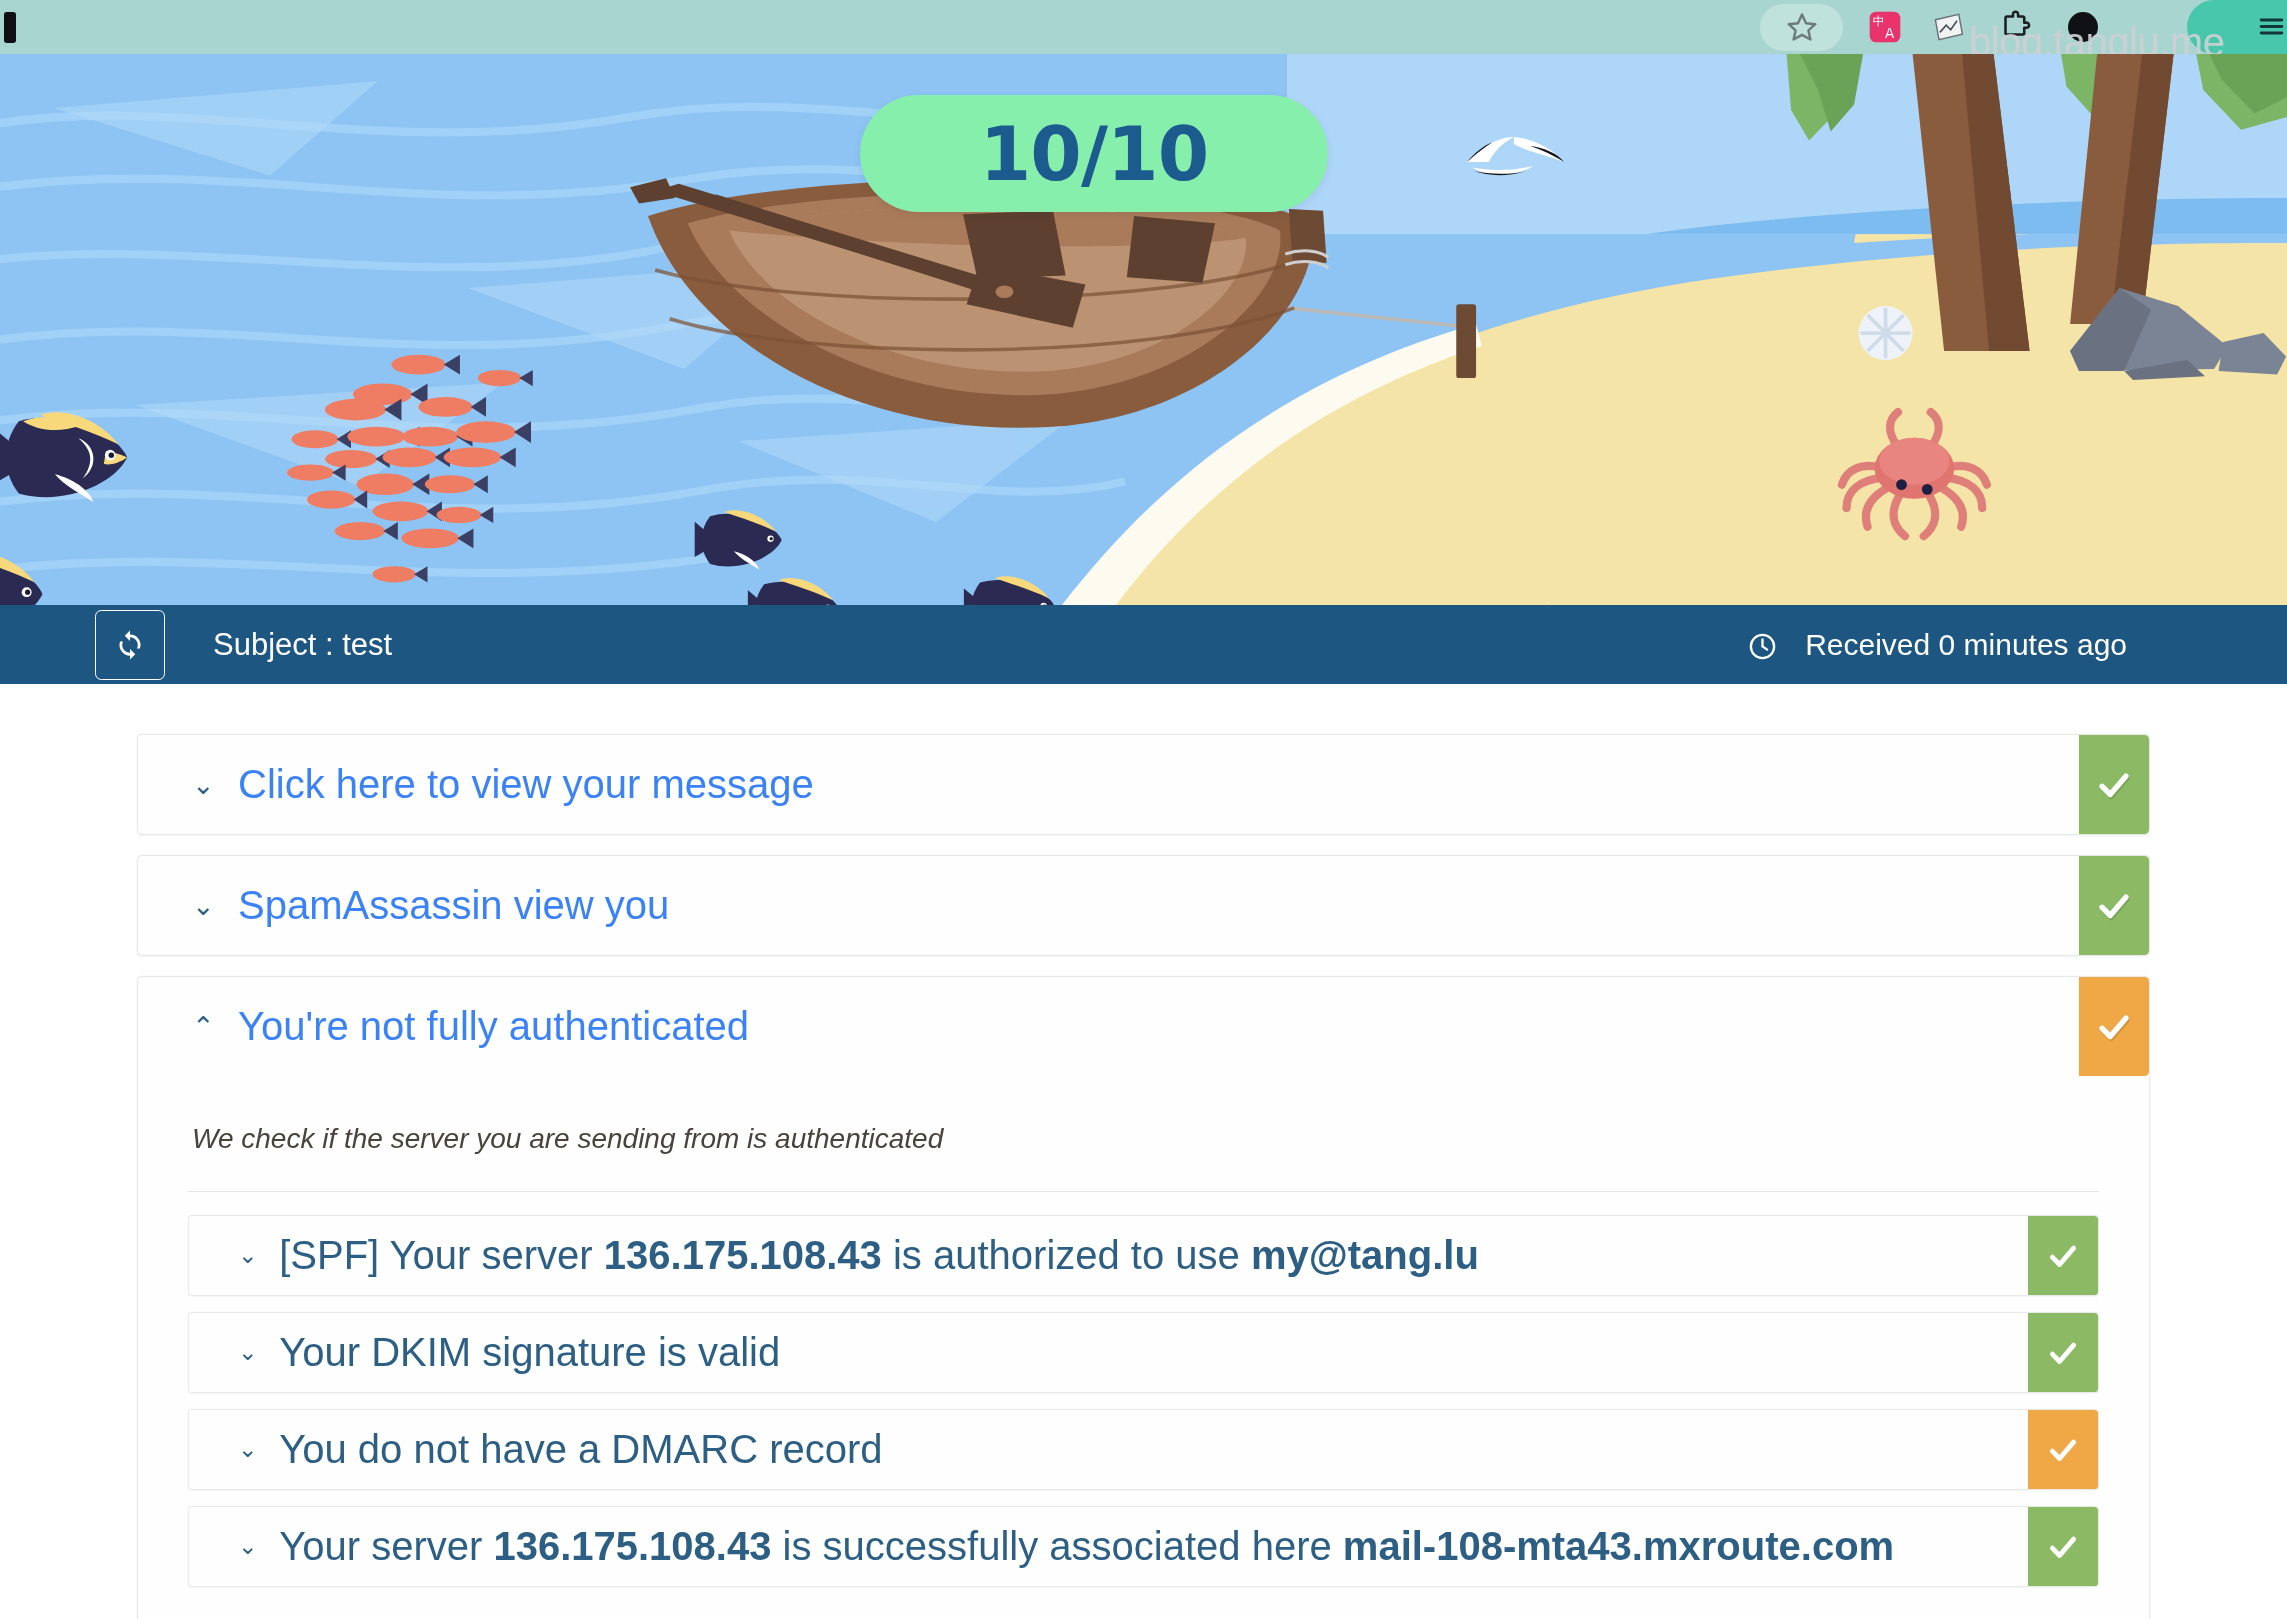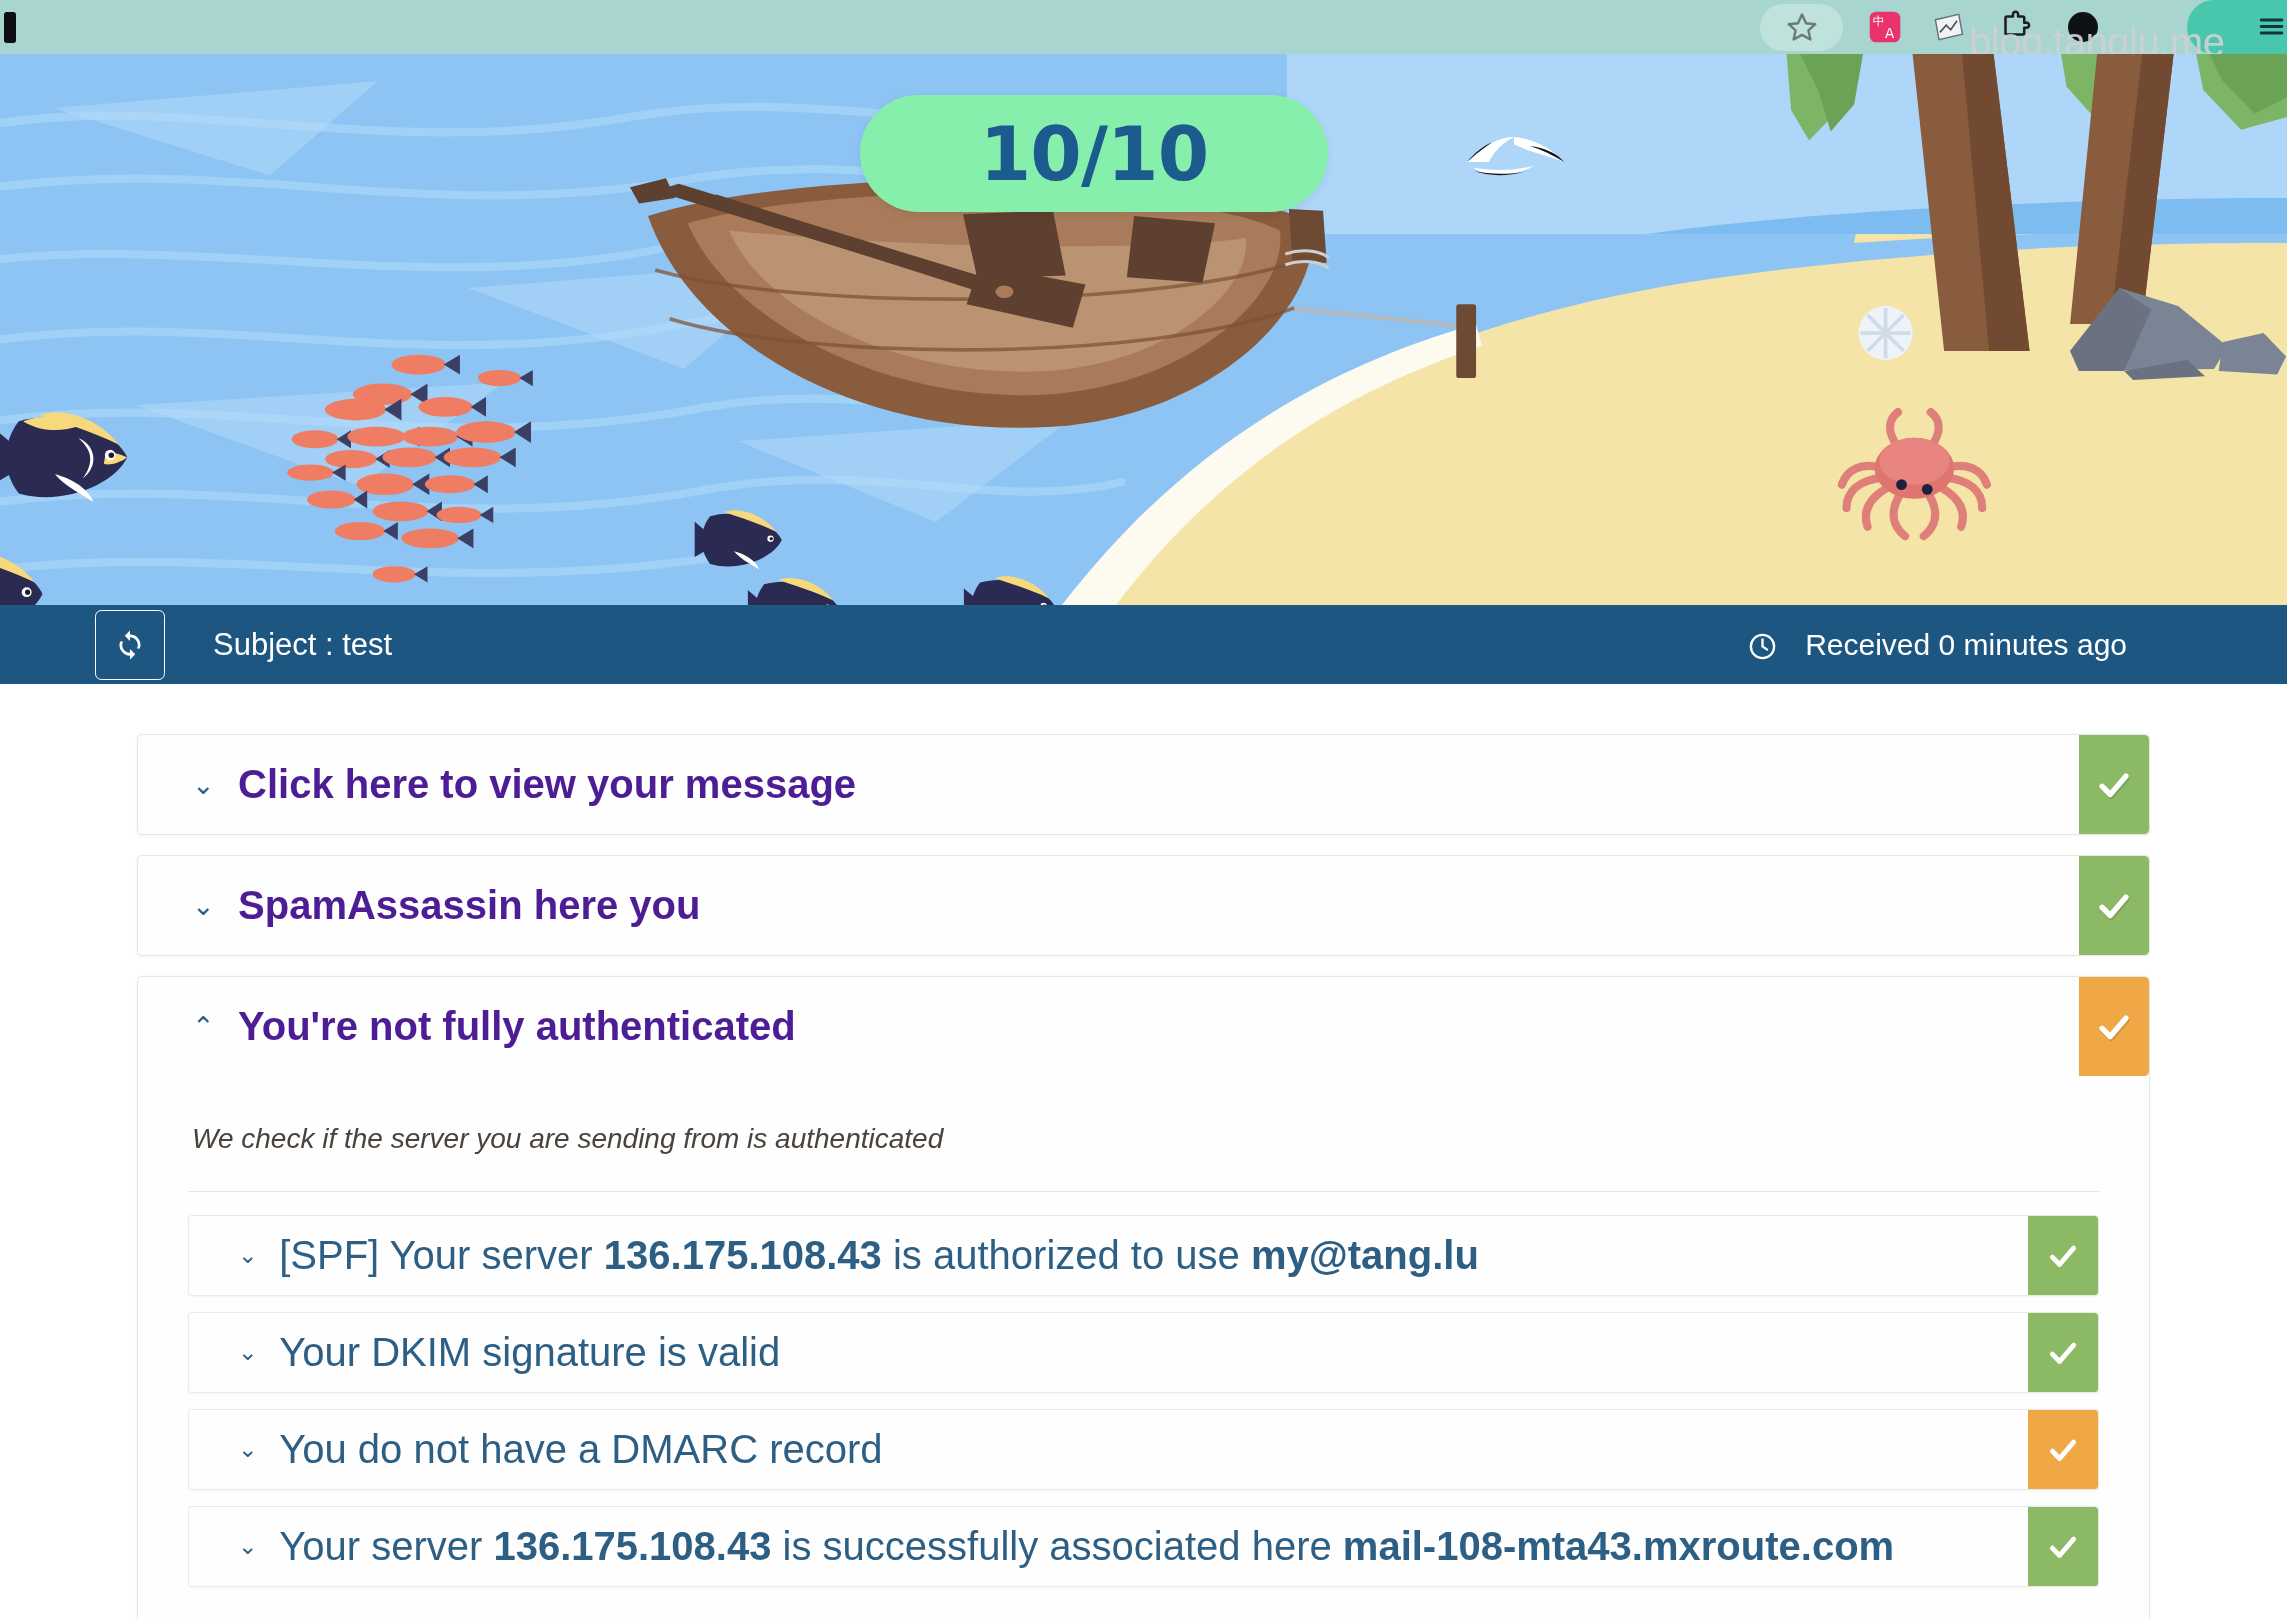--- a/index.html
+++ b/index.html
@@ -100,21 +100,21 @@
     position:relative; background:#fdfefd; border:0.9px solid #e6e8e6;
     border-radius:4.5px; margin-bottom:20px;
     box-shadow:0 0.9px 2.7px rgba(0,0,0,.05);
   }
   .card-head{
     height:99px; display:flex; align-items:center; cursor:pointer;
     padding-left:54px; padding-right:117px;
   }
   .chev{ font-size:27px; color:#2d5e84; margin-right:23.4px; line-height:1;
          font-family:"DejaVu Sans", sans-serif; }
-  .card-title{ font-size:40px; color:#4c1d95; font-weight:700; white-space:nowrap; }
+  .card-title{ font-size:40px; color:#3b82f6; font-weight:400; white-space:nowrap; }
   .badge{
     position:absolute; right:0; top:0; width:70px; height:99px;
     border-radius:0 4.5px 4.5px 0; display:flex; align-items:center; justify-content:center;
   }
   .badge.ok{ background:#8cba64; }
   .badge.warn{ background:#efa845; }
   .badge svg{ filter: drop-shadow(1.8px 2.7px 0 rgba(0,0,0,.12)); }
 
   .card-body{ padding:0 0 0 0; border-top:0; }
   .body-desc{
@@ -491,21 +491,21 @@
       <div class="badge ok">
         <svg width="38" height="38" viewBox="0 0 24 24" fill="none" stroke="#fff" stroke-width="3.4" stroke-linecap="round" stroke-linejoin="round">
           <polyline points="4.5,12.8 9.6,18 19.5,6.4"></polyline>
         </svg>
       </div>
     </div>
 
     <div class="card">
       <div class="card-head">
         <span class="chev">⌄</span>
-        <span class="card-title">SpamAssassin here you</span>
+        <span class="card-title">SpamAssassin view you</span>
       </div>
       <div class="badge ok">
         <svg width="38" height="38" viewBox="0 0 24 24" fill="none" stroke="#fff" stroke-width="3.4" stroke-linecap="round" stroke-linejoin="round">
           <polyline points="4.5,12.8 9.6,18 19.5,6.4"></polyline>
         </svg>
       </div>
     </div>
 
     <div class="card">
       <div class="card-head">

